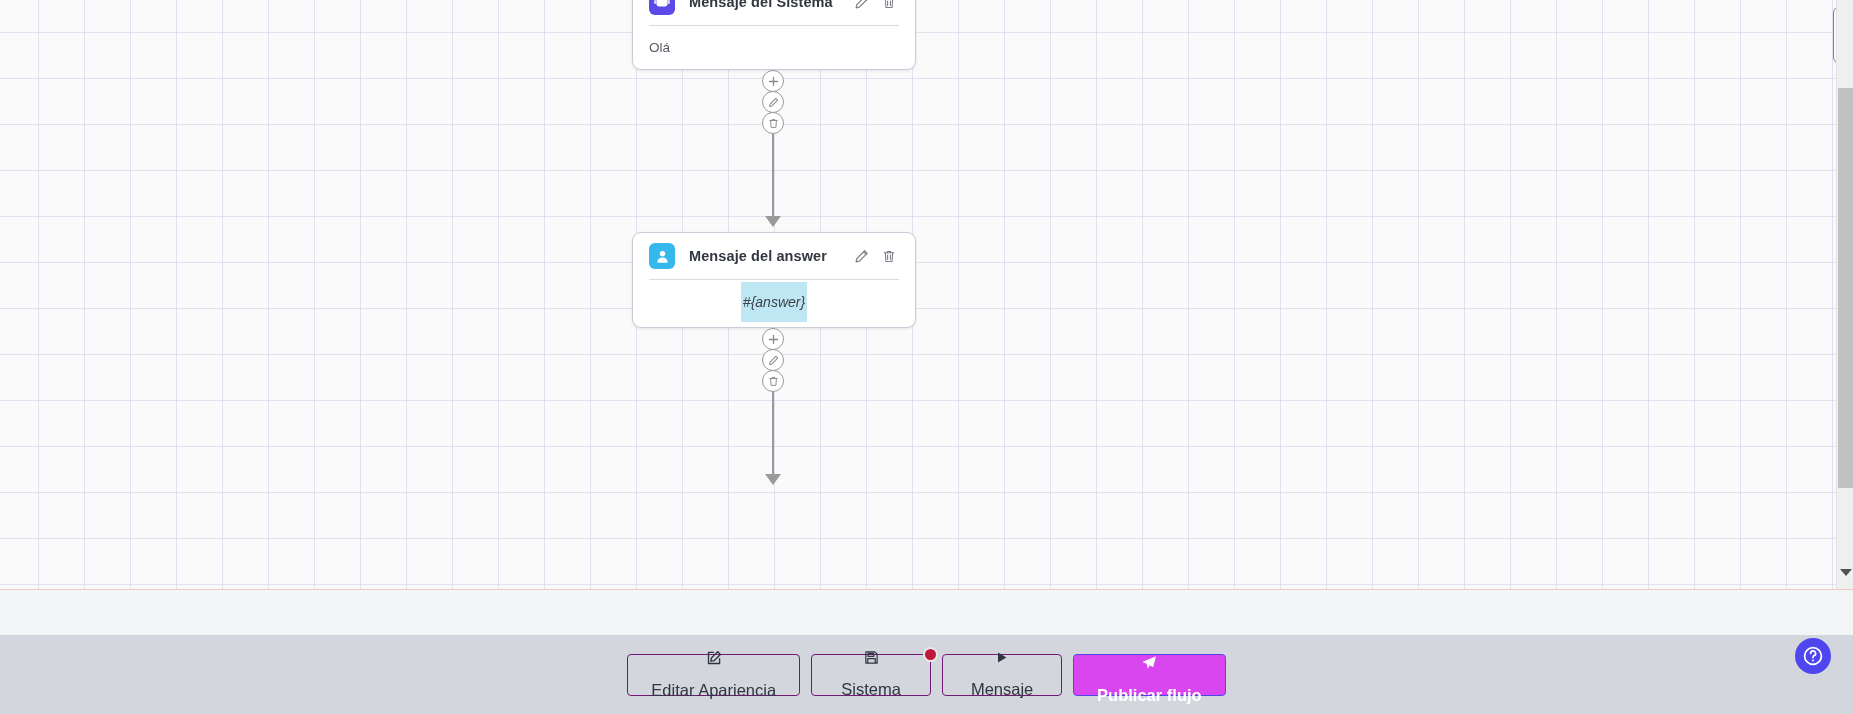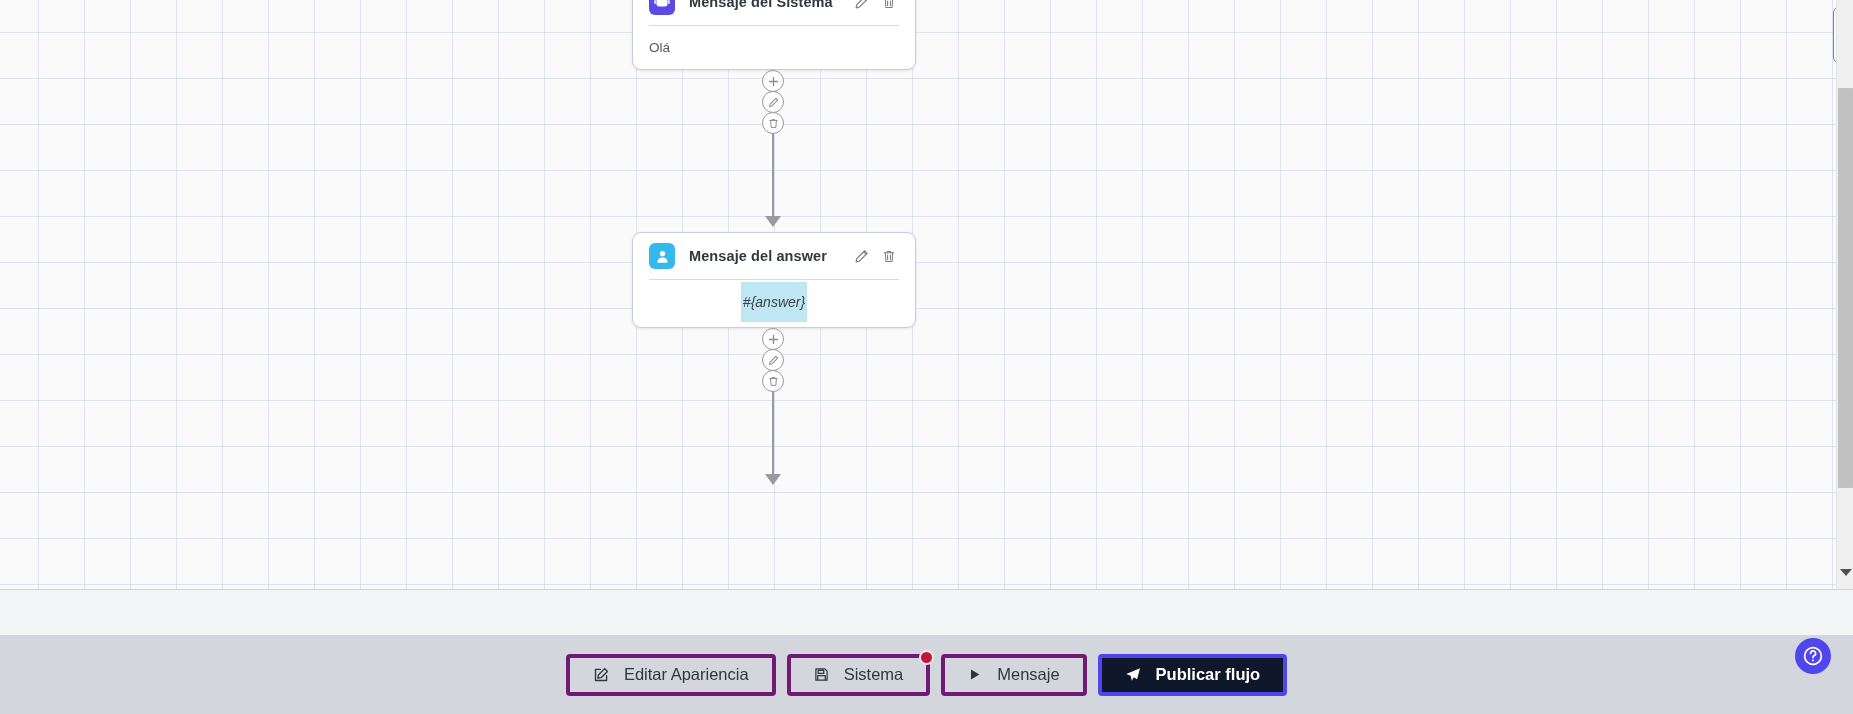--- a/index.html
+++ b/index.html
@@ -227,40 +227,42 @@
     justify-content: center;
     gap: 11px;
   }
 
   .tb-btn {
     position: relative;
     height: 42px;
     min-width: 120px;
     padding: 0 23px;
     background: #d3d6dc;
-    border: 4px solid #701a75;
+    border: 1px solid #701a75;
     border-radius: 4px;
     display: flex;
     align-items: center;
     justify-content: center;
     gap: 15px;
     font-size: 16.5px;
     color: #2f3640;
     cursor: pointer;
     white-space: nowrap;
     font-family: "Liberation Sans", sans-serif;
+    flex-direction: column;
   }
   .tb-btn .tb-icon { display: flex; align-items: center; color: #2f3640; }
   .tb-btn .tb-icon svg { display: block; }
 
   .tb-btn.primary {
-    background: #0f172a;
+    background: #d946ef;
     border-color: #4f46ee;
     color: #ffffff;
     font-weight: bold;
+    justify-content: space-between;
   }
   .tb-btn.primary .tb-icon { color: #ffffff; }
 
   .tb-dot {
     position: absolute;
     top: -8px;
     right: -8px;
     width: 15px;
     height: 15px;
     border-radius: 50%;

